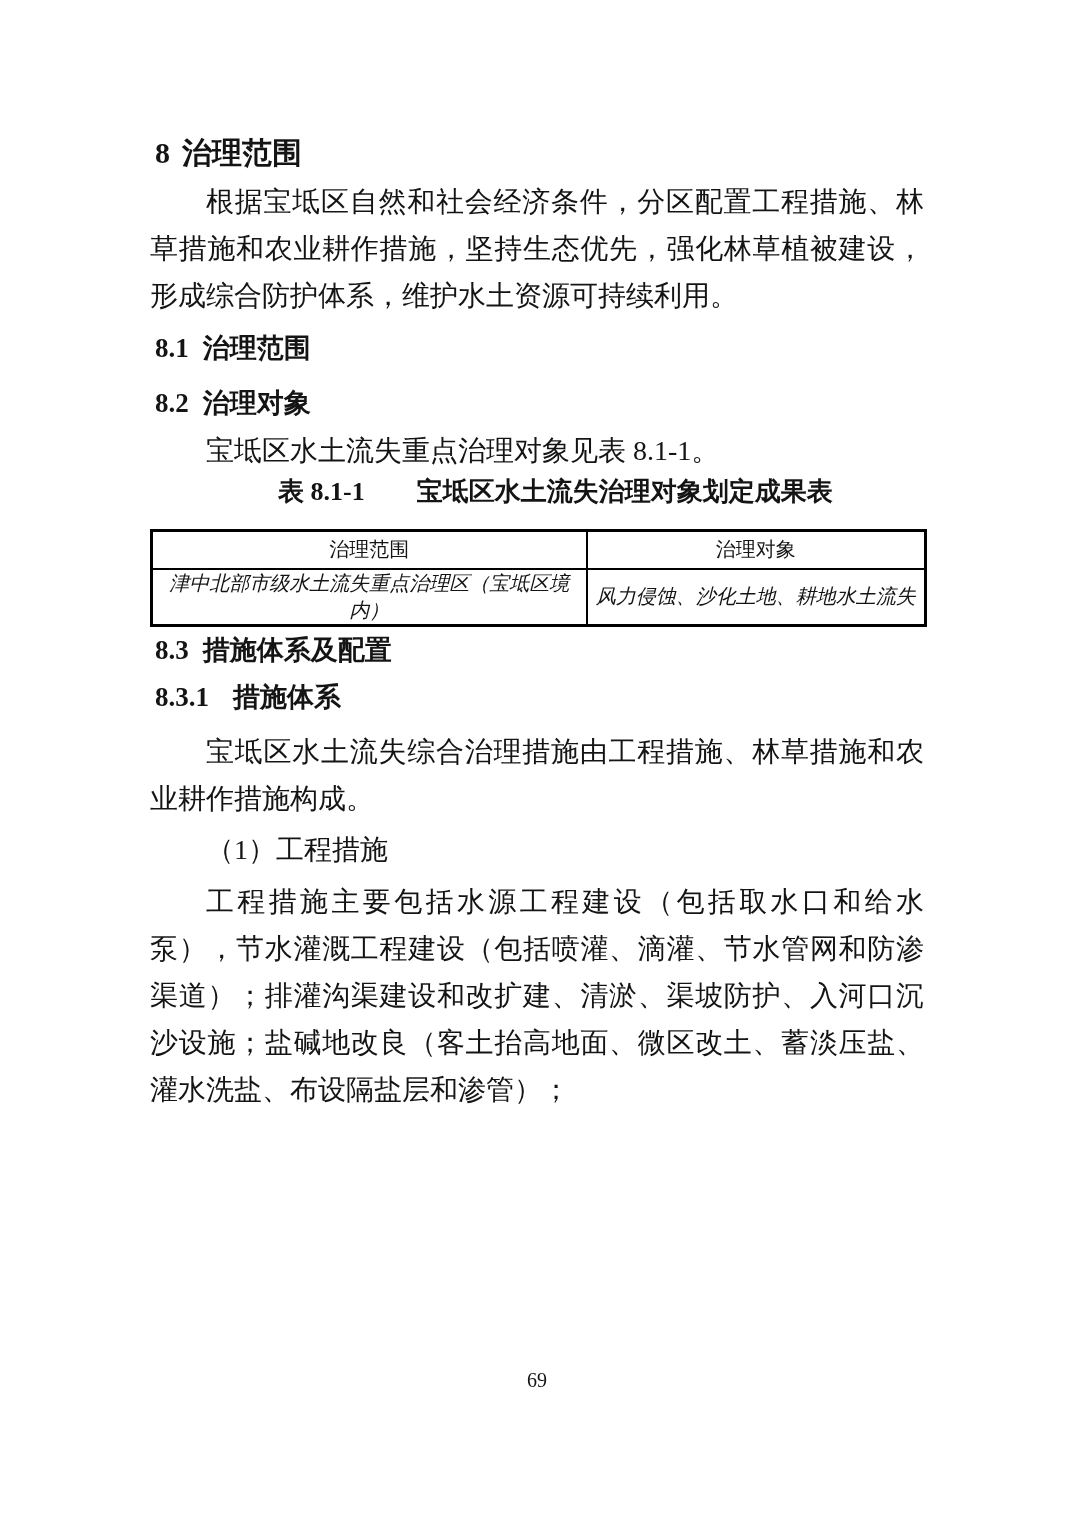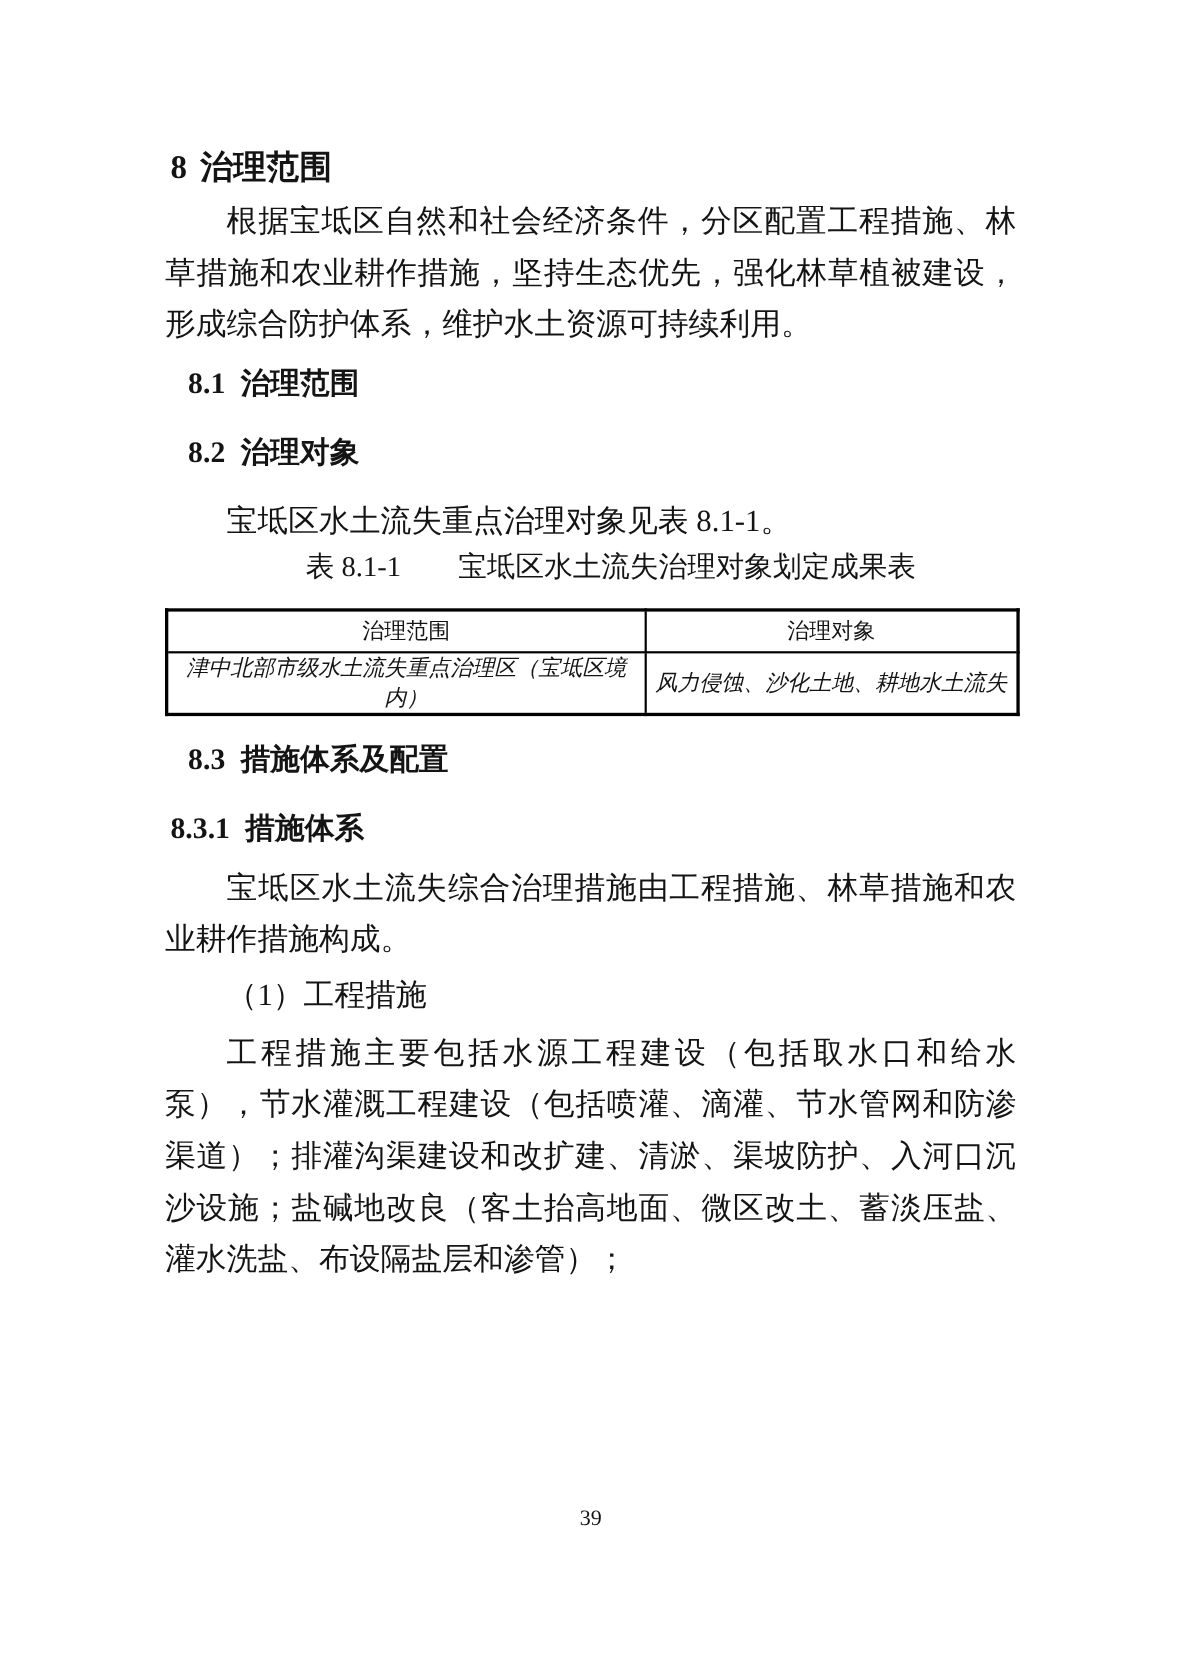--- a/index.html
+++ b/index.html
@@ -26,52 +26,52 @@
     font-weight: bold;
     margin: 0;
     padding-left: 5px;
     display: flex;
     gap: 12px;
   }
   .h2 {
     font-size: 27px;
     line-height: 47px;
     font-weight: bold;
-    margin: 16px;
+    margin: 0;
     padding-left: 5px;
     display: flex;
     gap: 14px;
   }
   .h3 {
     font-size: 27px;
     line-height: 47px;
     font-weight: bold;
     margin: 0;
     padding-left: 5px;
     display: flex;
-    gap: 14px;
+    gap: 24px;
   }
   .p-body {
     font-size: 28px;
     line-height: 47px;
     margin: 0;
     text-align: justify;
     text-indent: 2em;
   }
   .m2  { margin-top: 2px; }
   .m4  { margin-top: 4px; }
   .m5  { margin-top: 5px; }
   .m6  { margin-top: 6px; }
   .m7  { margin-top: 7px; }
   .m8  { margin-top: 8px; }
   .mneg6 { margin-top: -6px; }
   .caption {
     font-size: 26px;
     line-height: 47px;
-    font-weight: normal;
+    font-weight: bold;
     display: flex;
     gap: 52px;
     padding-left: 128px;
     white-space: nowrap;
   }
   table.obj-table {
     margin-top: 14px;
     border-collapse: collapse;
     table-layout: fixed;
     width: 774px;
@@ -162,14 +162,14 @@
     </div>
 
     <p class="p-body m7">宝坻区水土流失综合治理措施由工程措施、林草措施和农业耕作措施构成。</p>
 
     <p class="p-body m4">（1）工程措施</p>
 
     <p class="p-body m5">工程措施主要包括水源工程建设（包括取水口和给水泵），节水灌溉工程建设（包括喷灌、滴灌、节水管网和防渗渠道）；排灌沟渠建设和改扩建、清淤、渠坡防护、入河口沉沙设施；盐碱地改良（客土抬高地面、微区改土、蓄淡压盐、灌水洗盐、布设隔盐层和渗管）；</p>
 
   </div>
 
-  <div class="page-number">39</div>
+  <div class="page-number">69</div>
 </div>
 
 </body></html>

